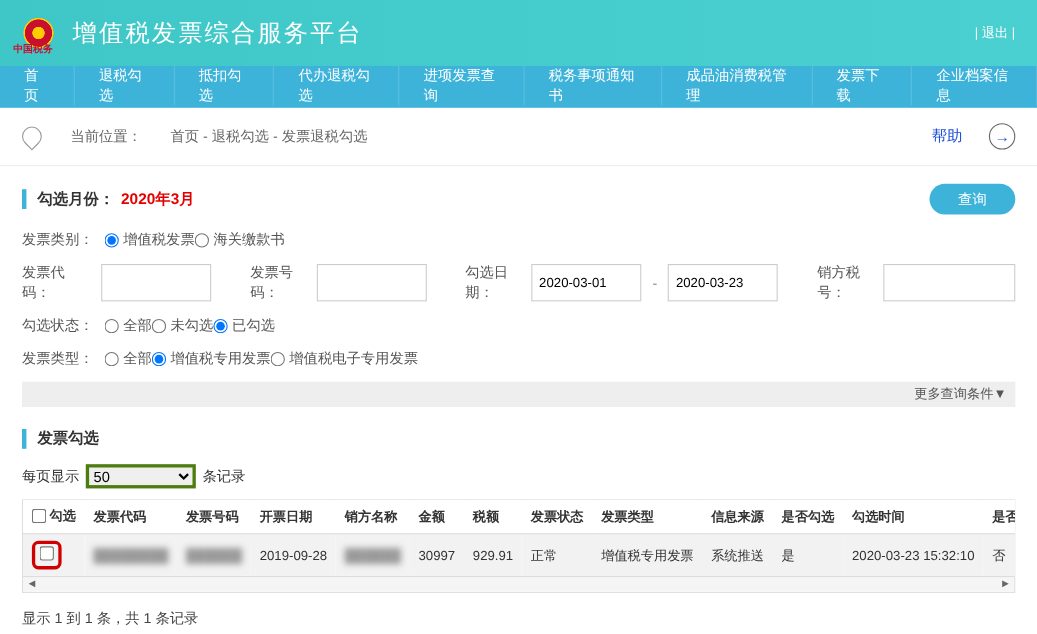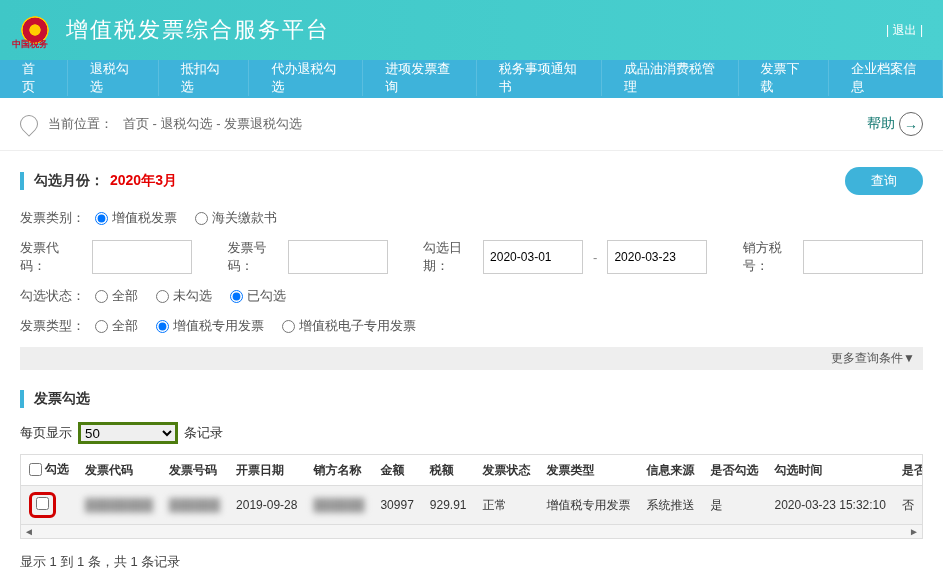--- a/index.html
+++ b/index.html
@@ -8,34 +8,34 @@
     .header { background: linear-gradient(to right, #3fc7c7, #4ad0d0); height: 60px; display: flex; align-items: center; padding: 0 16px; color: #fff; position: relative; }
     .logo { width: 38px; height: 38px; background: radial-gradient(circle, #ffcc00 20%, #c8102e 22%, #c8102e 45%, #ffcc00 47%, #ffcc00 50%, transparent 52%); border-radius: 50%; margin-right: 12px; position: relative; }
     .logo-sub { font-size: 9px; color: #c8102e; position: absolute; bottom: -2px; left: -4px; white-space: nowrap; font-weight: bold; }
     .app-title { font-size: 22px; font-weight: normal; letter-spacing: 2px; }
     .logout-link { position: absolute; right: 20px; top: 22px; font-size: 12px; }
     
     .nav { background: #3eb3da; height: 38px; display: flex; align-items: flex-start; }
     .nav-item { color: #fff; font-size: 13px; padding: 0 22px; display: flex; align-items: center; cursor: pointer; border-right: 1px solid rgba(255,255,255,0.15); }
     
     .breadcrumb-bar { padding: 14px 20px; display: flex; align-items: center; justify-content: space-between; border-bottom: 1px solid #eee; }
-    .breadcrumb-left { display: flex; align-items: center; gap: 10px; color: #666; font-size: 13px; }
+    .breadcrumb-left { display: flex; align-items: center; gap: 26px; color: #666; font-size: 13px; }
     .loc-icon { width: 18px; height: 18px; border: 1.5px solid #999; border-radius: 50% 50% 50% 0; transform: rotate(-45deg); display: inline-block; }
-    .help-btn { display: flex; align-items: center; gap: 4px; font-size: 14px; color: #0f766e; cursor: pointer; }
+    .help-btn { display: flex; align-items: center; gap: 24px; font-size: 14px; color: #1d4ed8; cursor: pointer; }
     .help-arrow { width: 24px; height: 24px; border: 1.5px solid #666; border-radius: 50%; display: inline-flex; align-items: center; justify-content: center; font-size: 14px; }
     
     .section { padding: 16px 20px 0; }
     .section-title-row { display: flex; align-items: center; justify-content: space-between; margin-bottom: 14px; }
     .section-title { border-left: 4px solid #3eb3da; padding-left: 10px; font-size: 14px; font-weight: bold; display: flex; align-items: center; gap: 6px; }
     .period-red { color: #e40000; font-weight: bold; }
     .query-btn { background: #3eb3da; color: #fff; border: none; border-radius: 14px; padding: 5px 26px; font-size: 13px; cursor: pointer; }
     
     .form-row { display: flex; align-items: center; gap: 10px; margin-bottom: 12px; font-size: 13px; color: #555; }
     .form-label { min-width: 62px; }
-    .radio-group { display: flex; align-items: center; gap: 18px; }
+    .radio-group { display: flex; align-items: center; }
     .radio-opt { display: inline-flex; align-items: center; gap: 4px; }
     .text-input { border: 1px solid #ccc; height: 24px; padding: 16px 6px; font-size: 12px; }
     .w90 { width: 100px; }
     .w110 { width: 120px; }
     .date-sep { color: #888; }
     .more-filter { text-align: right; background: #eeeeee; padding: 3px 8px; font-size: 12px; color: #555; cursor: pointer; margin-top: 6px; }
     
     .section2 { padding: 20px 20px 0; }
     .page-size-row { display: flex; align-items: center; gap: 6px; margin-bottom: 10px; font-size: 13px; }
     .page-size-select { width: 100px; height: 22px; border: 3px solid #4d7c0f; }

